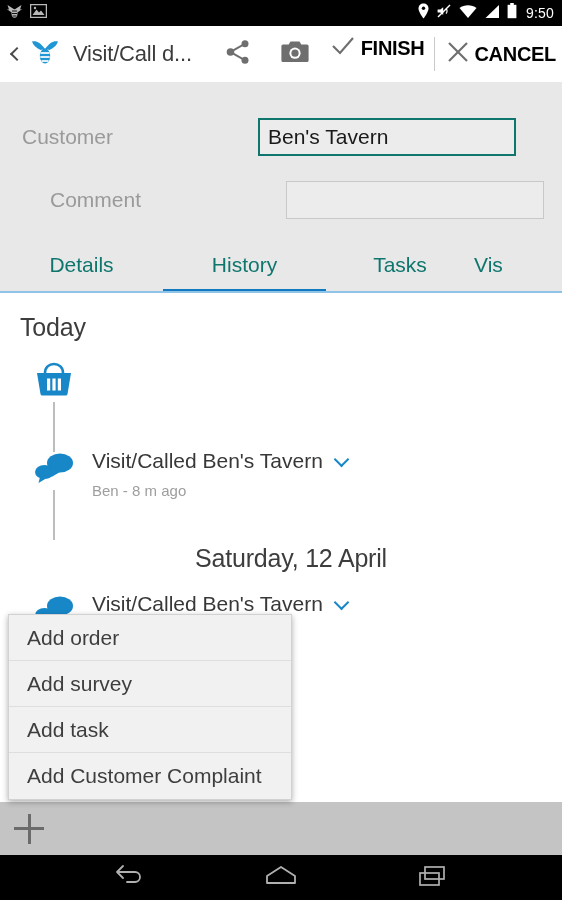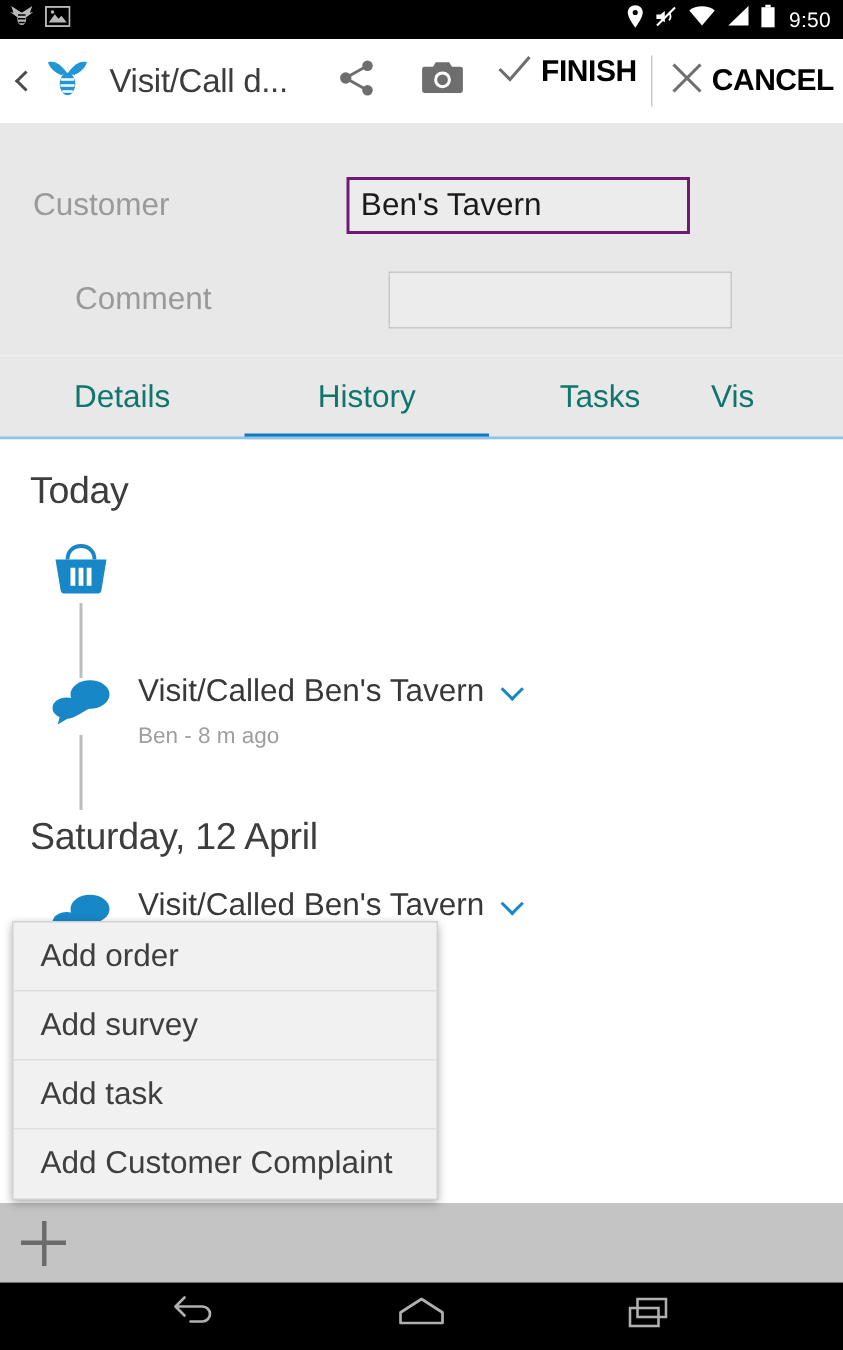--- a/index.html
+++ b/index.html
@@ -126,21 +126,21 @@
   
   .formarea {
     position: absolute;
     left: 0; top: 82px;
     width: 562px; height: 155px;
     background: #e8e8e8;
   }
   .formrow {
     position: absolute;
     left: 0;
-    width: 460px;
+    width: 562px;
     height: 46px;
     display: flex;
     align-items: center;
   }
   .form-label {
     font-size: 21px;
     color: #9a9a9a;
     padding-left: 22px;
     width: 258px;
     box-sizing: border-box;
@@ -150,21 +150,21 @@
     height: 38px;
     box-sizing: border-box;
     background: #ececec;
     font-size: 21px;
     color: #1a1a1a;
     display: flex;
     align-items: center;
     padding-left: 8px;
   }
   .form-input.focused {
-    border: 2px solid #701a75;
+    border: 2px solid #0f766e;
   }
   .form-input.plain {
     border: 1px solid #c8c8c8;
   }
 
   
   .tabbar {
     position: absolute;
     left: 0; top: 237px;
     width: 562px; height: 56px;
@@ -527,21 +527,21 @@
       <div class="hist-rail"></div>
       <div class="hist-body">
         <div class="hist-title">
           <span>Visit/Called Ben's Tavern</span>
           <span class="chev-down"></span>
         </div>
         <div class="hist-sub">Ben - 8 m ago</div>
       </div>
     </div>
 
-    <div class="daygroup-title" style="padding-top:26px;">Saturday, 12 April</div>
+    <div class="daygroup-title" style="padding-top:26px;text-align:center;">Saturday, 12 April</div>
 
     <div class="hist-item">
       <div class="hist-icon">
         <svg width="44" height="36" viewBox="0 0 44 36">
           <ellipse cx="28" cy="13" rx="13" ry="9.5" fill="#1787c8"></ellipse>
           <path d="M22 20 L19.5 27 L28 22 Z" fill="#1787c8"></path>
           <ellipse cx="12.5" cy="22" rx="9.5" ry="7" fill="#1787c8"></ellipse>
           <path d="M8 27 L6.5 33 L14 28.5 Z" fill="#1787c8"></path>
         </svg>
       </div>

